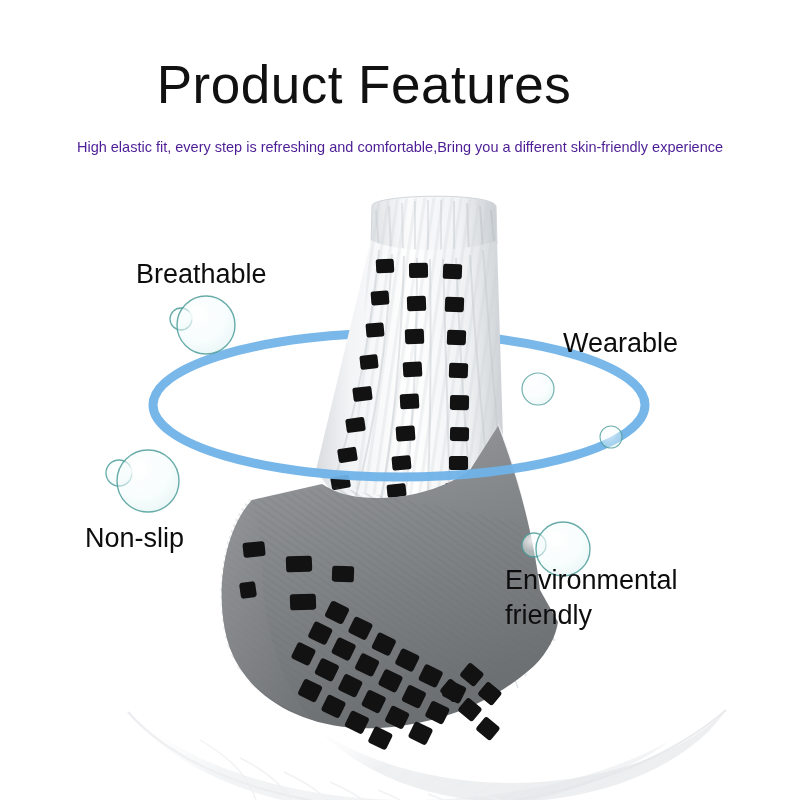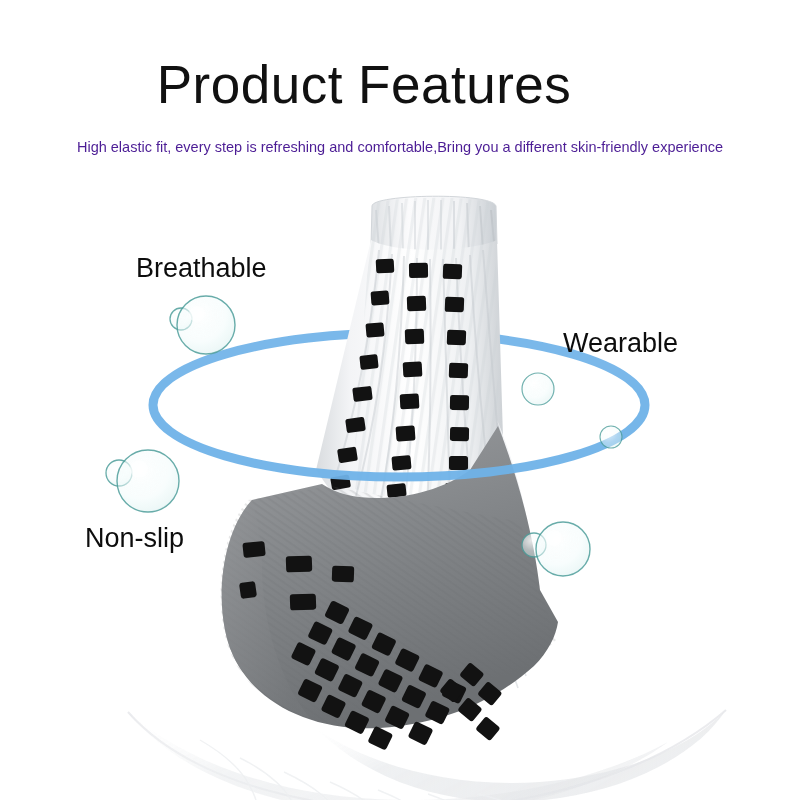--- a/index.html
+++ b/index.html
@@ -45,21 +45,21 @@
 
   
   .feature-label {
     position: absolute;
     font-size: 27px;
     font-weight: 400;
     color: #0d0d0d;
     line-height: 1.28;
     white-space: pre-line;
   }
-  #label-breathable { left: 136px; top: 251px; }
+  #label-breathable { left: 136px; top: 257px; }
   #label-wearable   { left: 563px; top: 326px; }
   #label-nonslip    { left: 85px;  top: 521px; }
   #label-environmental { left: 505px; top: 563px; }
 
   
   #stage {
     position: absolute;
     left: 0;
     top: 170px;
     width: 800px;
@@ -378,14 +378,16 @@
       </g>
     </svg>
   </div>
 
   <div class="feature-label" id="label-breathable">Breathable</div>
 
   <div class="feature-label" id="label-nonslip">Non-slip</div>
 
   <div class="feature-label" id="label-wearable">Wearable</div>
 
+  <div class="feature-label" id="label-environmental">Environmental
+friendly</div>
 
 </div>
 
 </body></html>

